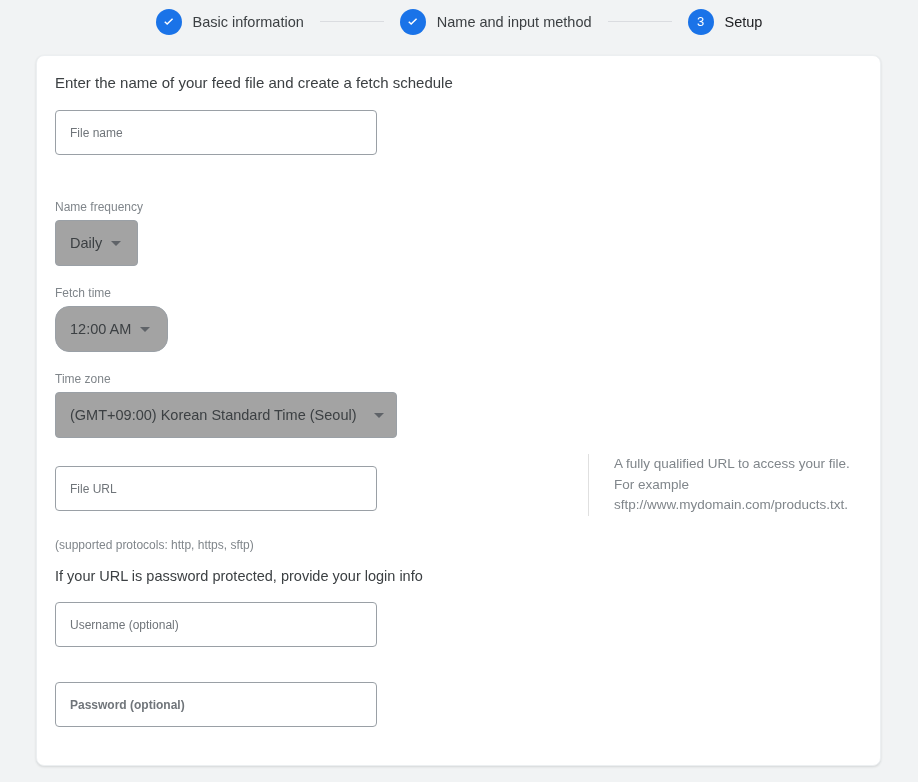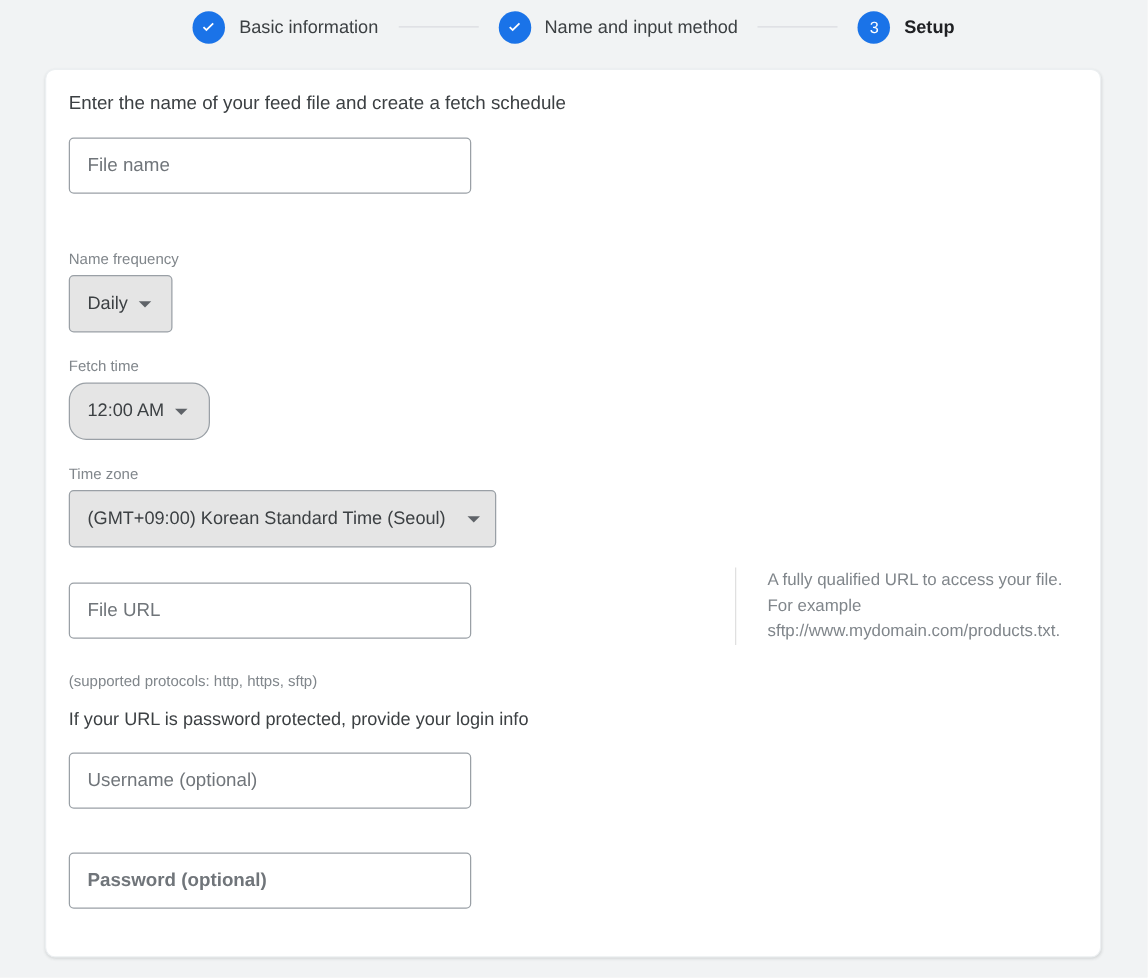--- a/index.html
+++ b/index.html
@@ -35,21 +35,21 @@
     font-size: 13px;
     line-height: 1;
     font-family: "Liberation Sans", sans-serif;
   }
   .step-label {
     margin-left: 11px;
     font-size: 14.5px;
     color: #3c4043;
     white-space: nowrap;
   }
-  .step-label.active { font-weight: bold; color: #202124; }
+  .step-label.active { font-weight: normal; color: #202124; }
   .connector {
     width: 64px;
     height: 1px;
     background: #dadce0;
     margin: 0 16px;
     flex: 0 0 auto;
   }
 
   
   .card {
@@ -93,31 +93,31 @@
   .text-field {
     position: absolute;
     border: 1px solid #9aa0a6;
     border-radius: 4px;
     background: #ffffff;
     display: flex;
     align-items: center;
     padding: 0 14px;
   }
   .text-field .ph {
-    font-size: 15px;
+    font-size: 12px;
     color: #70757a;
     font-family: "Liberation Sans", sans-serif;
   }
 
   
   .select {
     position: absolute;
     border: 1px solid #9aa0a6;
     border-radius: 4px;
-    background: #e5e5e5;
+    background: #a3a3a3;
     display: flex;
     align-items: center;
     padding: 0 12px 0 14px;
     cursor: pointer;
   }
   .select .val {
     font-size: 14.5px;
     color: #3c4043;
     white-space: nowrap;
   }

